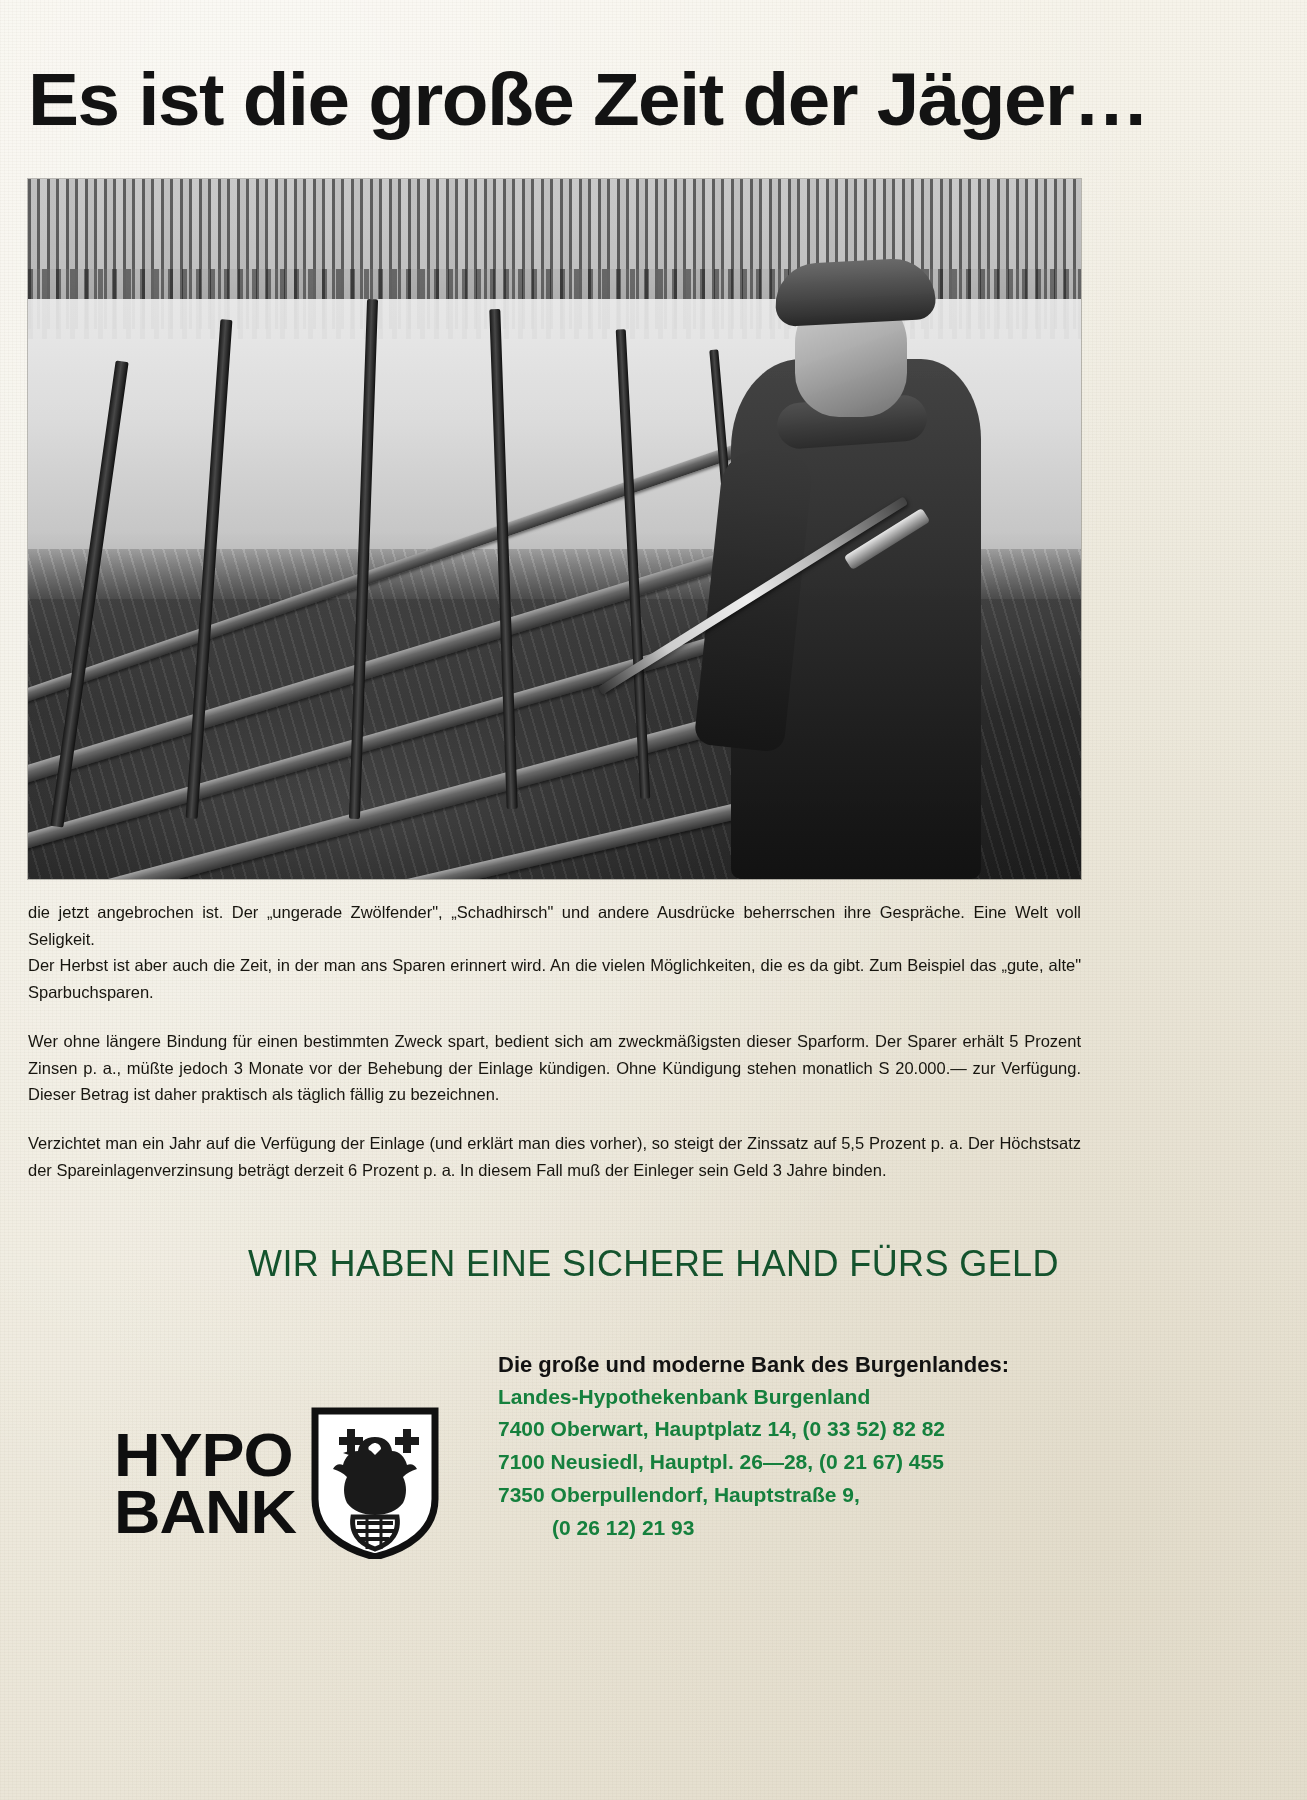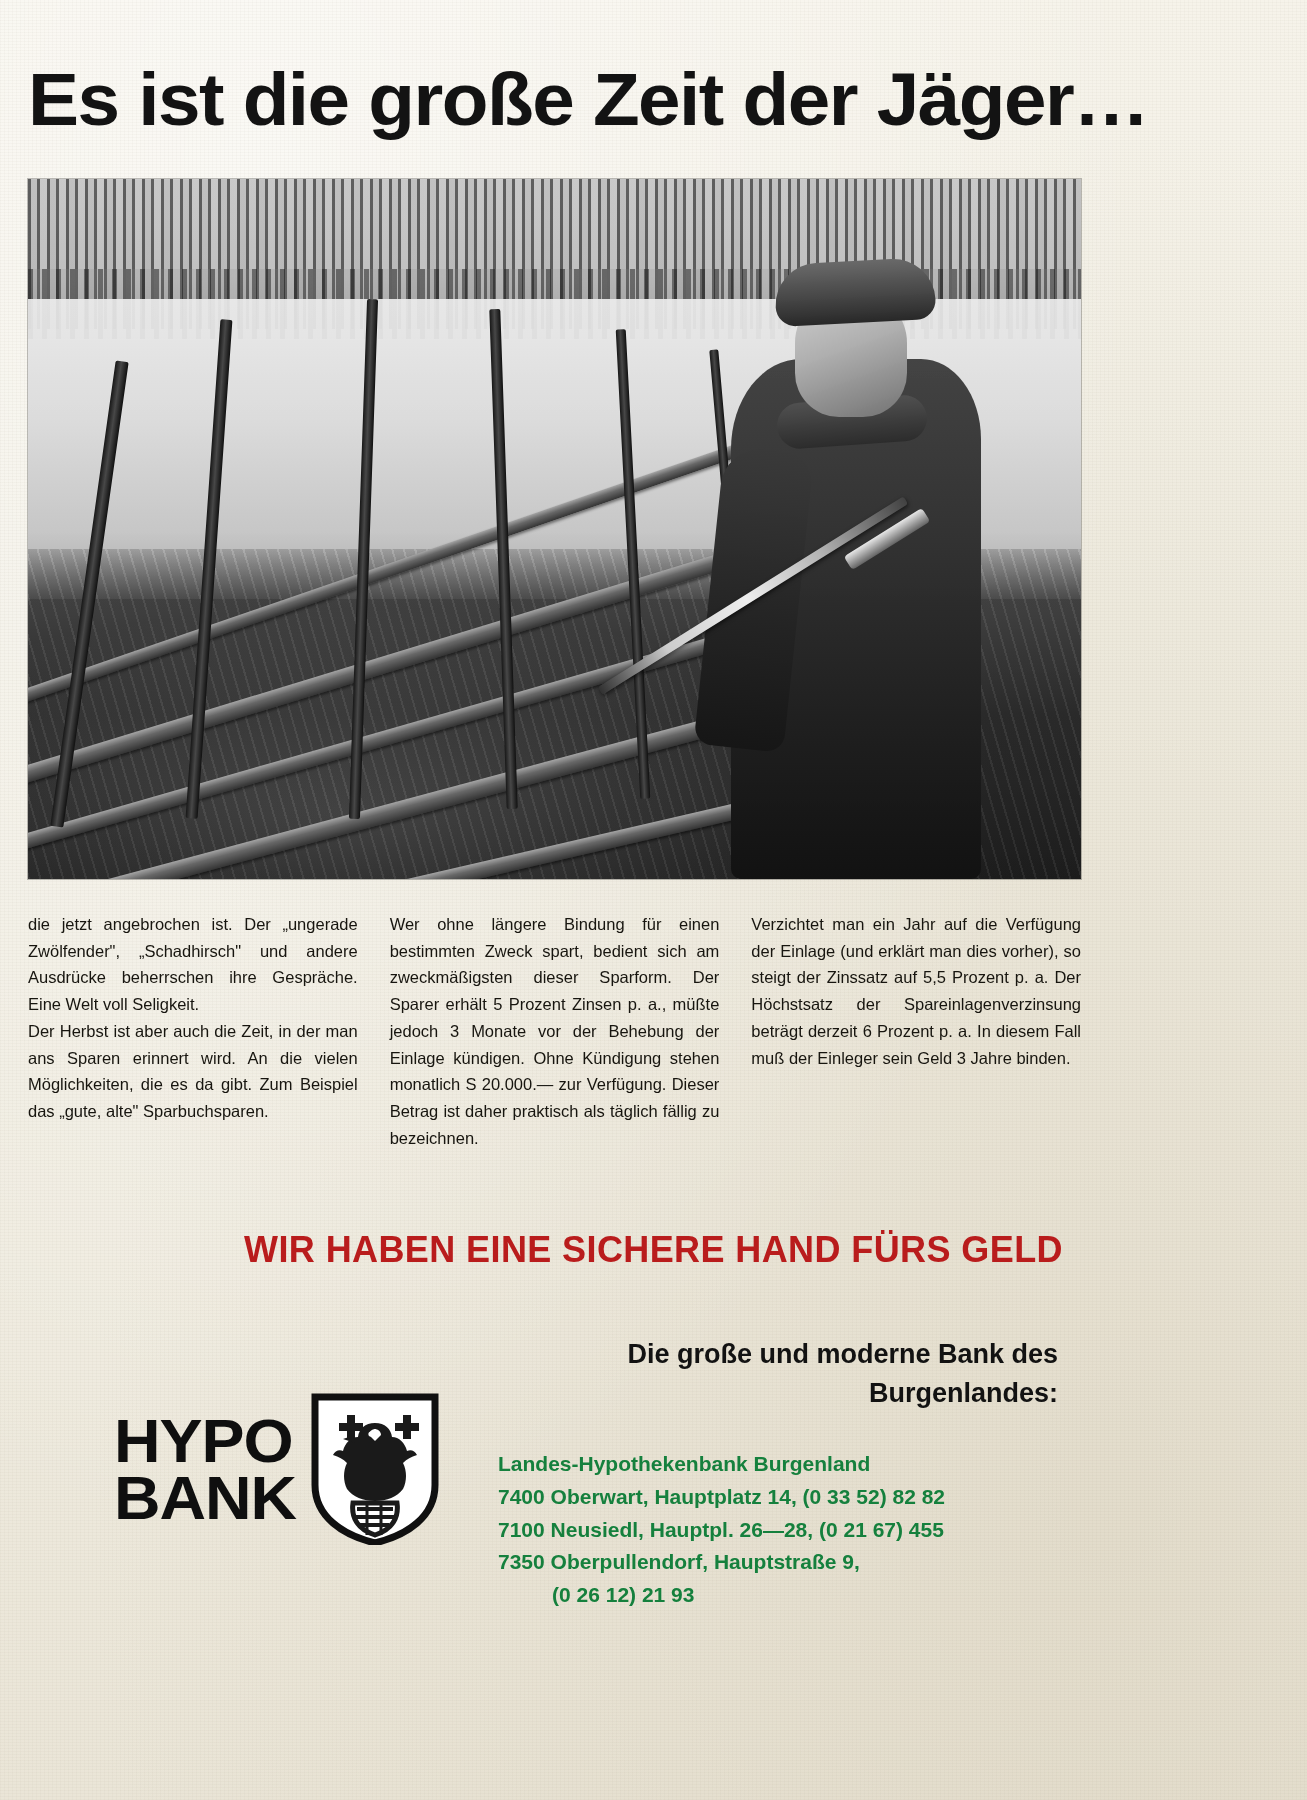--- a/index.html
+++ b/index.html
@@ -174,43 +174,44 @@
     left: 150px; top: 292px;
     width: 92px; height: 16px;
     background: linear-gradient(180deg, #e8e2d2, #6a6458);
     transform: rotate(-32deg);
     border-radius: 4px;
   }
 
   
   .columns {
     display: flex;
-    gap: 32px;
-    margin-top: 32px;
+    gap: 22px;
+    margin-top: 20px;
     width: 1053px;
+    flex-direction: column;
   }
   .col {
     flex: 1;
     font-size: 16.5px;
     line-height: 1.62;
     color: #17150f;
     text-align: justify;
     font-family: "Liberation Sans", sans-serif;
   }
   .col p { margin: 0; }
   .col p + p { margin-top: 0px; }
 
   
   .slogan {
-    margin-top: 78px;
+    margin-top: 60px;
     text-align: center;
     font-size: 36px;
-    font-weight: bold;
+    font-weight: normal;
     letter-spacing: 0.4px;
-    color: #b91c1c;
+    color: #14532d;
     font-family: "Liberation Sans", sans-serif;
   }
 
   
   .bottom {
     display: flex;
     margin-top: 58px;
     align-items: flex-start;
   }
   .brand {
@@ -238,27 +239,25 @@
     position: relative;
   }
   .crest svg { display: block; }
 
   .bank-info {
     flex: 1;
     padding-top: 6px;
     padding-right: 40px;
   }
   .bank-lead {
-    font-size: 27px;
+    font-size: 22px;
     font-weight: bold;
     line-height: 1.42;
     color: #121212;
-    margin-bottom: 36px;
     max-width: 560px;
-    text-align: right;
   }
   .bank-lines {
     font-size: 21px;
     font-weight: bold;
     line-height: 1.56;
     color: #15803d;
   }
   .bank-lines div.indent { padding-left: 54px; }
 </style>
 </head>

